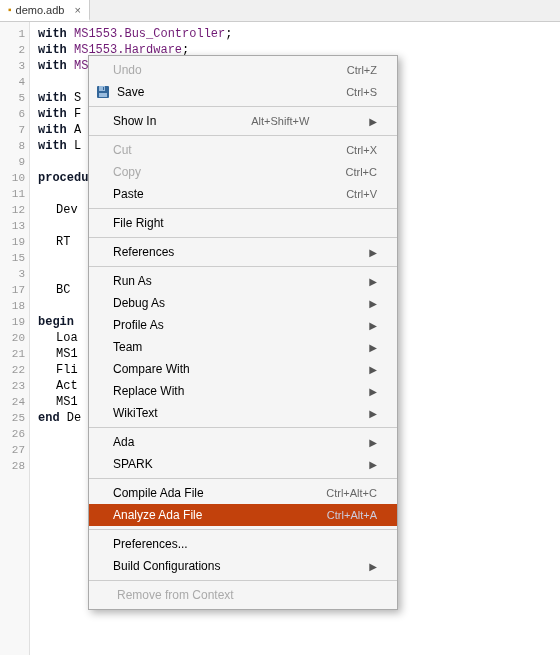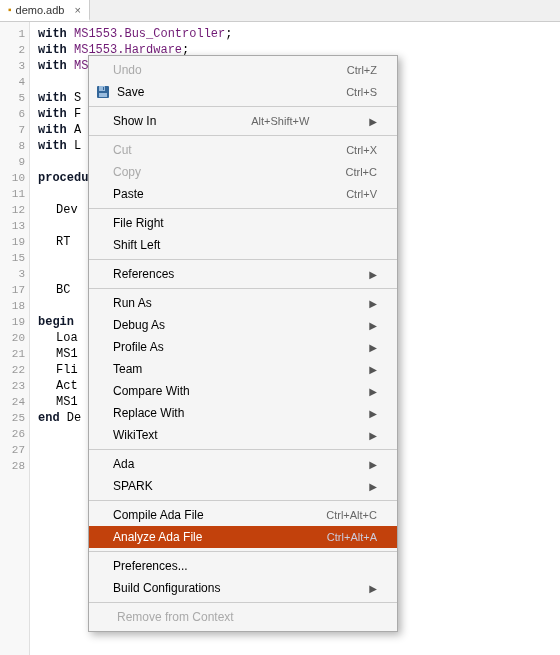--- a/index.html
+++ b/index.html
@@ -287,23 +287,20 @@
       <span class="shortcut">Ctrl+V</span>
     </div>
 
     <div class="menu-separator"></div>
 
 
     <div class="menu-item">
       <span>File Right</span>
     </div>
 
-    <div class="menu-item">
-      <span>Shift Left</span>
-    </div>
 
     <div class="menu-separator"></div>
 
     <div class="menu-item">
       <span>References</span>
       <span class="arrow">▶</span>
     </div>
 
     <div class="menu-separator"></div>
 

